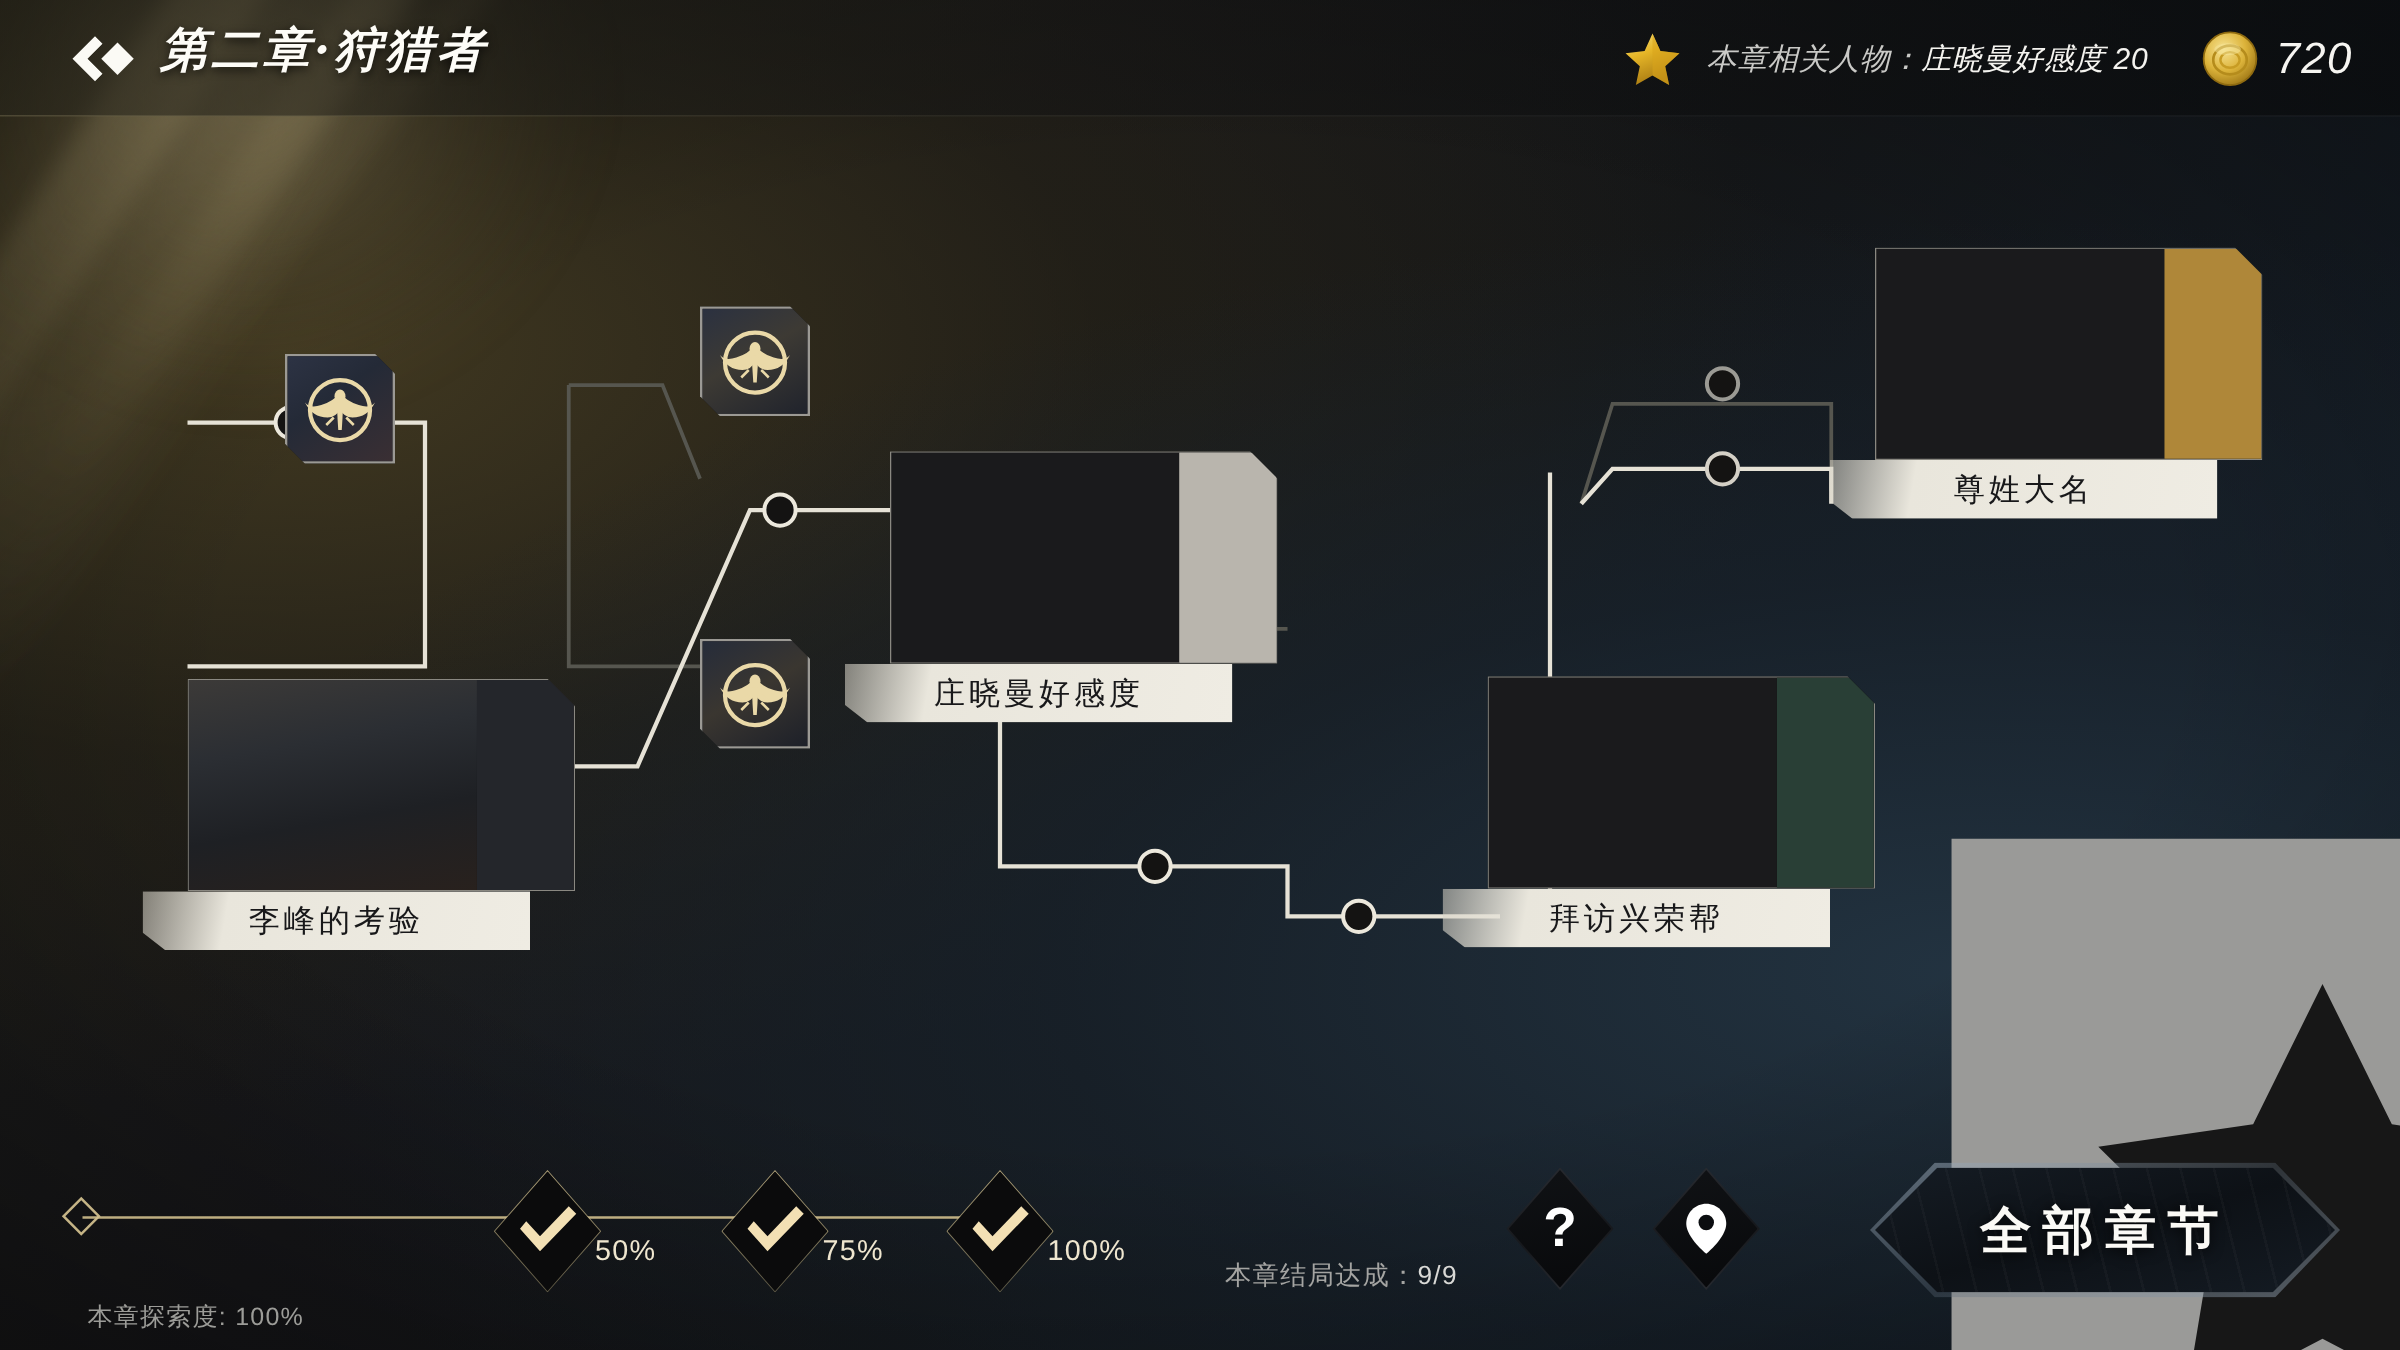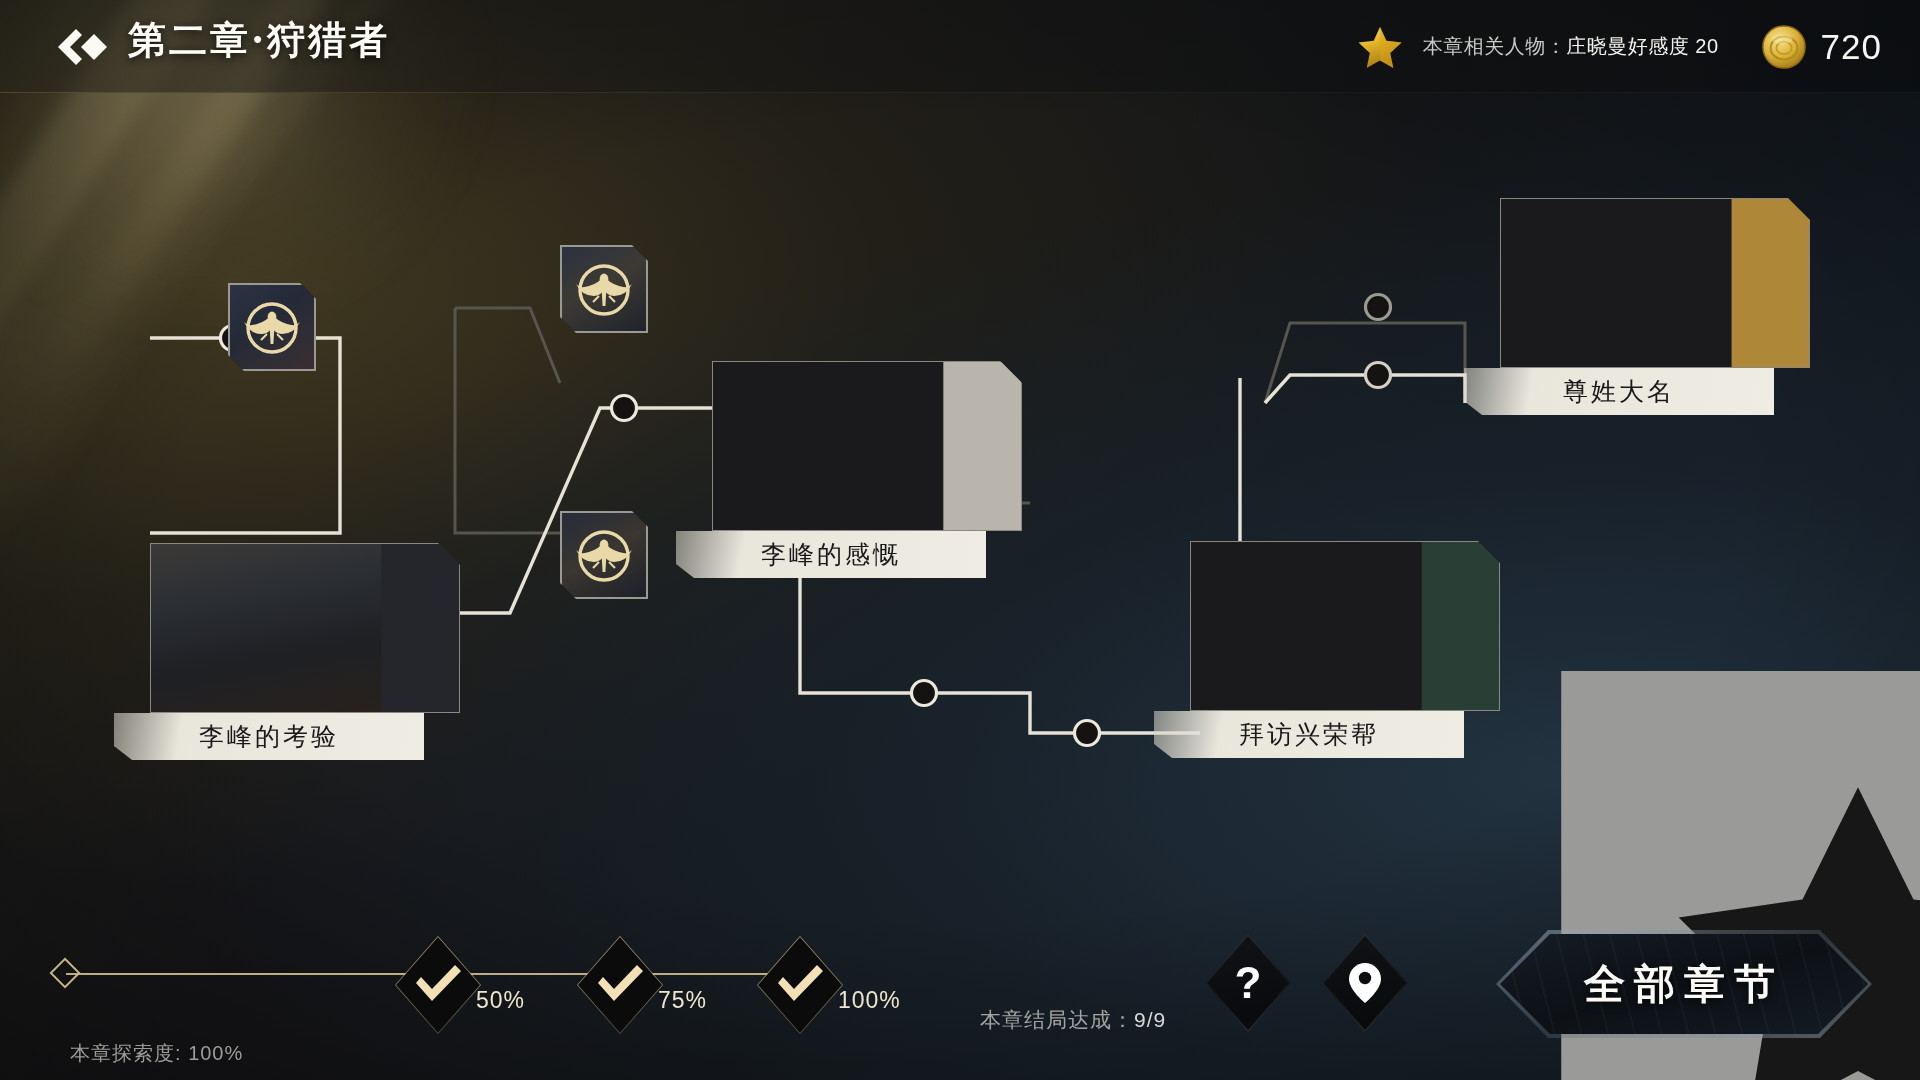--- a/index.html
+++ b/index.html
@@ -37,20 +37,21 @@
   .glow-tl{
     position:absolute; left:-120px; top:-180px; width:760px; height:700px;
     background:radial-gradient(50% 50% at 42% 36%, rgba(221,200,143,0.34) 0%, rgba(160,142,92,0.12) 45%, rgba(0,0,0,0) 72%);
     filter:blur(26px);
   }
 
   
   .header{
     position:absolute; left:0; top:0; width:1920px; height:93px; z-index:40;
     background:linear-gradient(90deg, rgba(38,36,26,0.55) 0%, rgba(20,20,20,0.55) 45%, rgba(10,12,14,0.72) 100%);
+    font-style:italic;
   }
   .header-rule{
     position:absolute; left:0; top:92px; width:1920px; height:1px;
     background:linear-gradient(90deg, rgba(190,176,130,0.55) 0%, rgba(150,142,110,0.30) 35%, rgba(120,124,130,0.22) 70%, rgba(120,128,138,0.32) 100%);
   }
   .back-btn{
     position:absolute; left:56px; top:24px; width:58px; height:46px; cursor:pointer;
   }
   .back-btn svg{ display:block; }
   .chapter-title{
@@ -58,21 +59,21 @@
     font-size:38px; font-weight:700; color:#fdfcf7; letter-spacing:3px;
     text-shadow:0 2px 8px rgba(0,0,0,.75);
     font-family:"DejaVu Serif","Liberation Serif",serif;
   }
   .hdr-right{
     position:absolute; right:38px; top:0; height:93px;
     display:flex; align-items:center; gap:20px;
   }
   .star-icon{ width:46px; height:46px; }
   .relation-text{
-    font-size:20px; color:#c9c9c6; letter-spacing:.5px; white-space:nowrap;
+    font-size:24px; color:#c9c9c6; letter-spacing:.5px; white-space:nowrap;
   }
   .relation-text b{ color:#f4f3ef; font-weight:400; }
   .coin-wrap{ display:flex; align-items:center; gap:14px; margin-left:22px; }
   .coin-icon{ width:46px; height:46px; }
   .coin-amount{ font-size:35px; color:#f6f5f1; font-weight:400; letter-spacing:1px; }
 
   
   .stage{ position:absolute; left:0; top:93px; width:1920px; height:800px; z-index:20; }
   .stage svg{ position:absolute; left:0; top:0; width:1920px; height:800px; overflow:visible; }
 
@@ -331,21 +332,21 @@
           <ellipse cx="150" cy="36" rx="48" ry="23" fill="#202a3c"></ellipse>
           <ellipse cx="150" cy="88" rx="38" ry="44" fill="#7a6152"></ellipse>
           <ellipse cx="133" cy="80" rx="6" ry="4" fill="#2a201a"></ellipse>
           <ellipse cx="170" cy="80" rx="6" ry="4" fill="#2a201a"></ellipse>
           <ellipse cx="151" cy="106" rx="9" ry="5" fill="#473028"></ellipse>
           <path d="M106 130 q44 20 90 0 l28 40 h-146z" fill="#262b33"></path>
           <path d="M142 136 l10 34 10 -34z" fill="#d6d8da"></path>
           <path d="M190 136 q36 14 44 34 h-52z" fill="#2f5f94"></path>
         </svg>
       </div>
-      <div class="label">李峰的感慨</div>
+      <div class="label">庄晓曼好感度</div>
     </div>
 
     <div class="card" style="left:1500px; top:105px;font-family:Liberation Serif, serif;">
       <div class="thumb">
         <svg viewBox="0 0 310 170" width="310" height="170" style="position:absolute;inset:0">
           <rect width="310" height="170" fill="#1d2028"></rect>
           <rect x="0" y="0" width="34" height="170" fill="#c99a3c" opacity=".85"></rect>
           <rect x="34" y="0" width="86" height="170" fill="#25564f"></rect>
           <g stroke="#2f655c" stroke-width="2">
             <path d="M40 20 l40 40 M40 60 l40 40 M40 100 l40 40 M80 20 l-40 40"></path>

